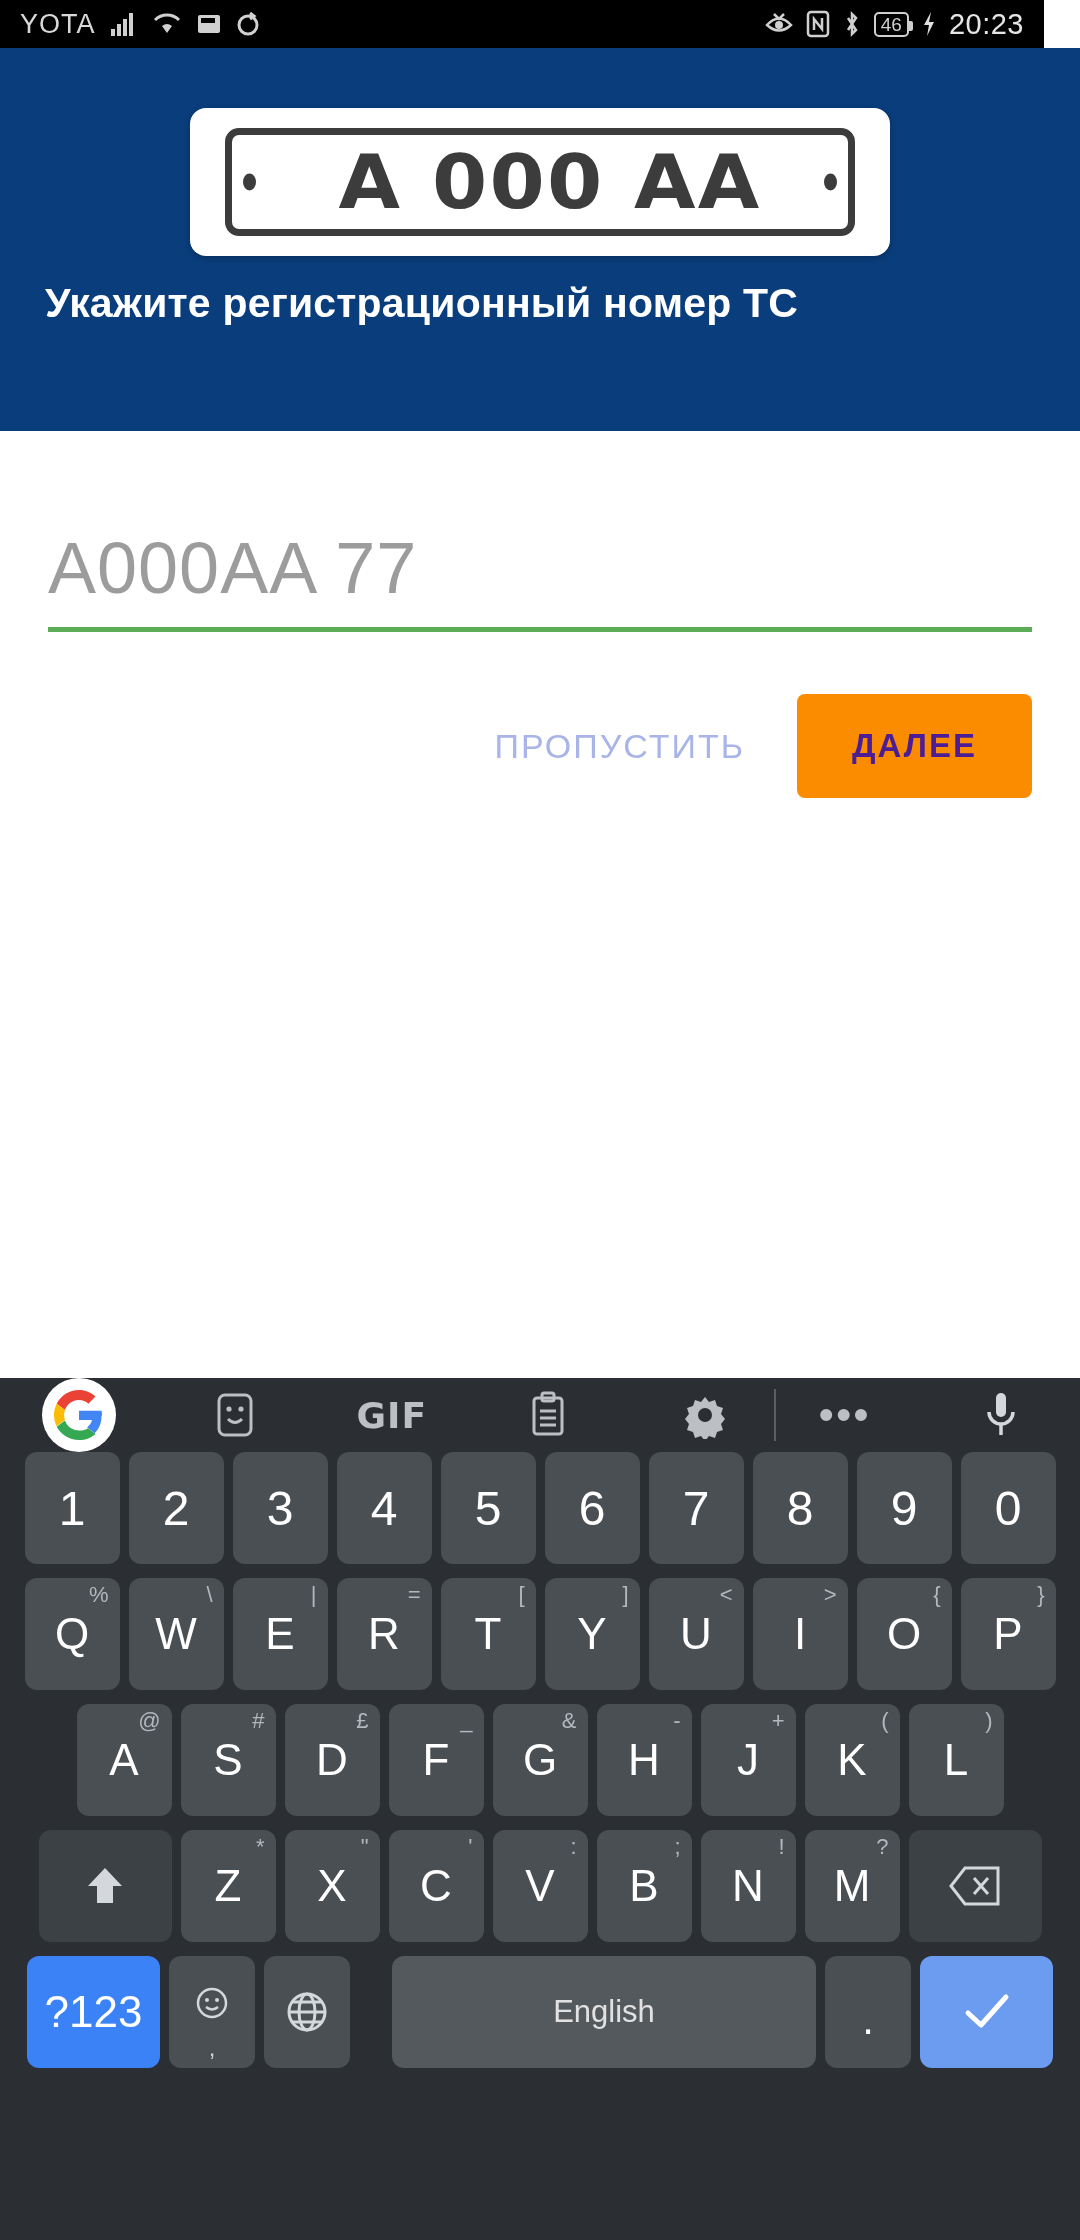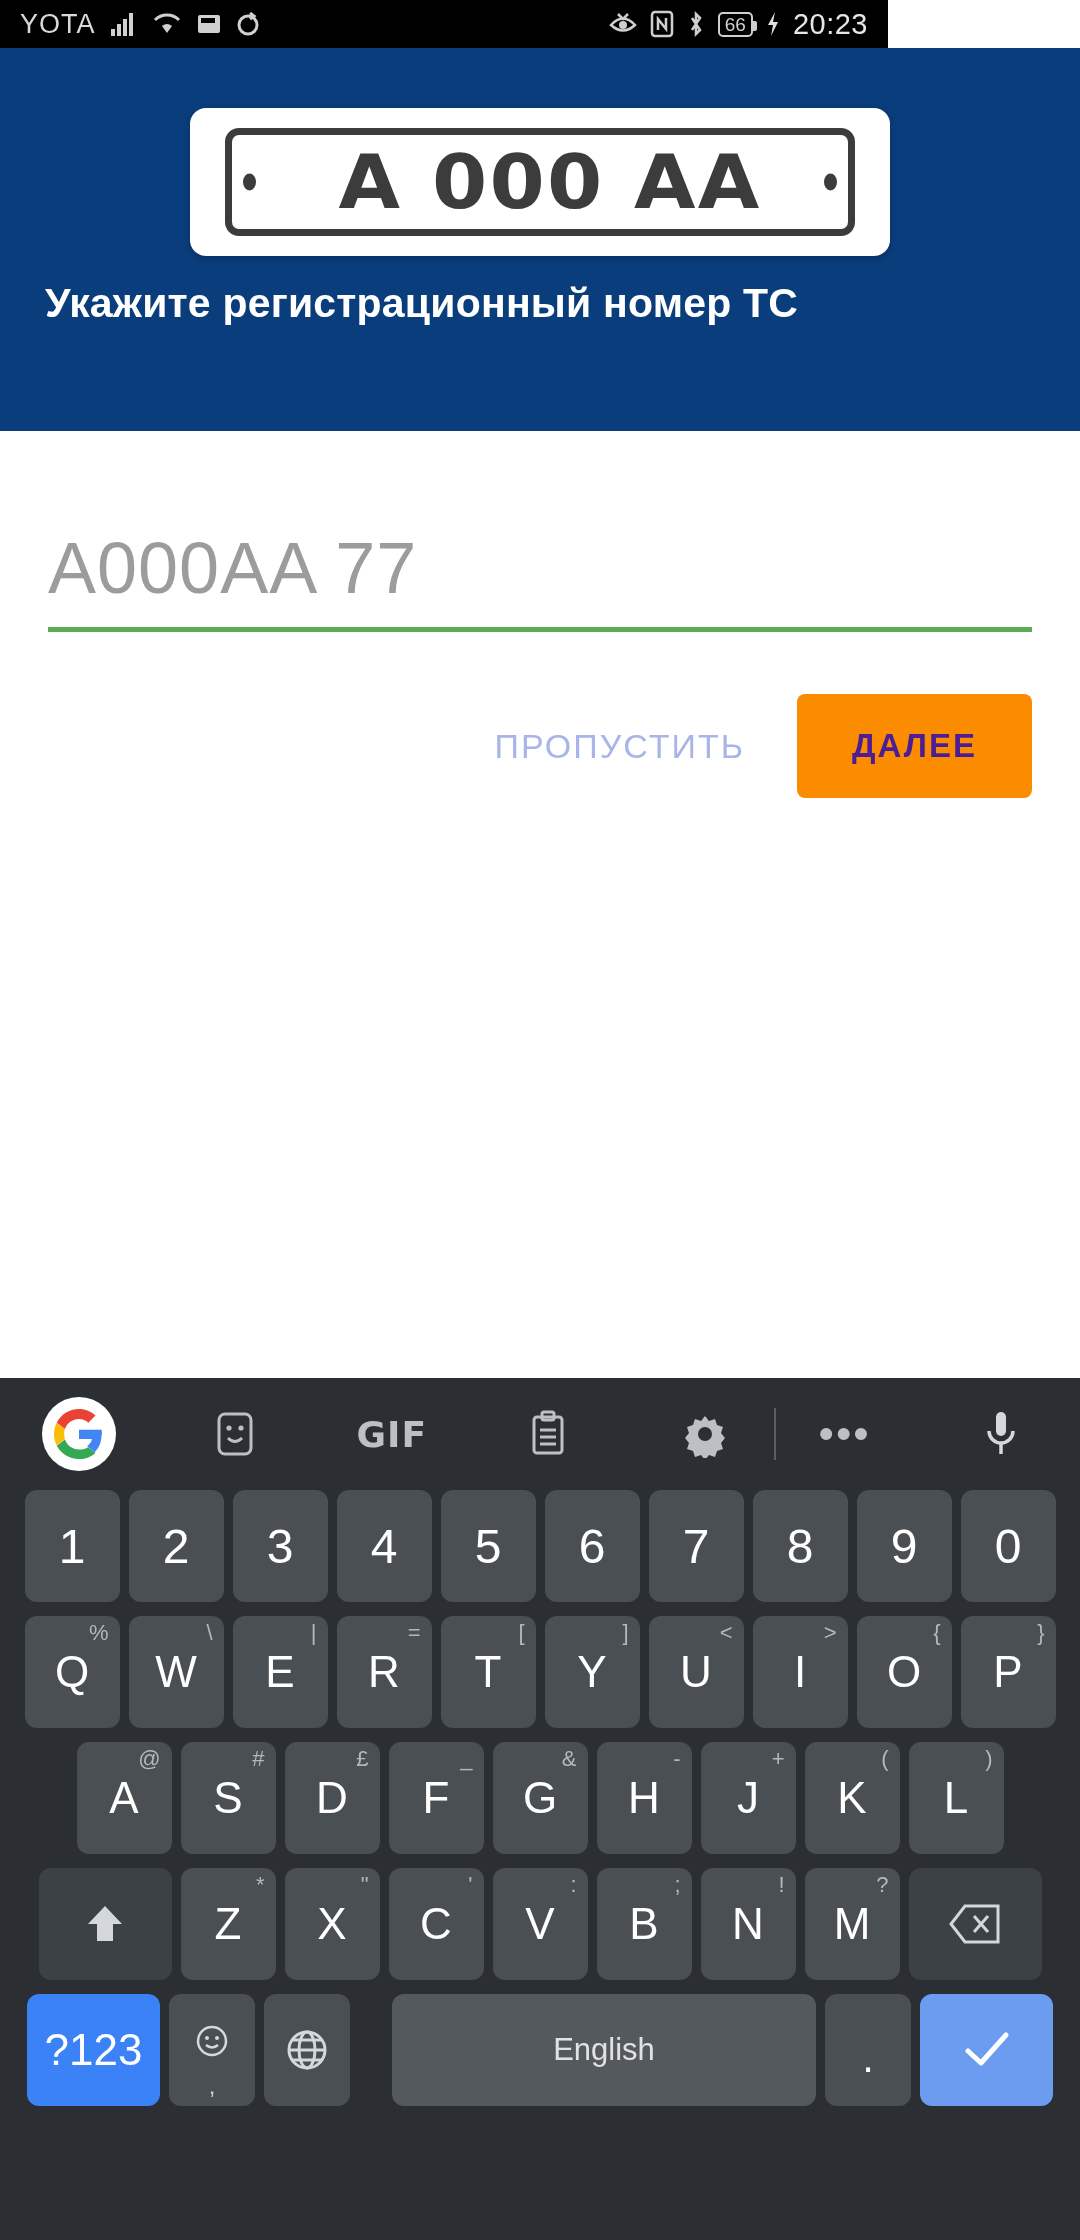--- a/index.html
+++ b/index.html
@@ -6,21 +6,21 @@
   html, body {
     width:1080px; height:2240px;
     background:#ffffff;
     font-family:"Liberation Sans", sans-serif;
     overflow:hidden;
   }
   #screen { position:relative; width:1080px; height:2240px; background:#fff; }
 
   
   .statusbar {
-    position:absolute; top:0; left:0; width:888px; height:48px;
+    position:absolute; top:0; left:0; width:1044px; height:48px;
     background:#000; color:#d8d8d8;
     display:flex; align-items:center; padding:0 20px;
   }
   .sb-left { display:flex; align-items:center; gap:14px; }
   .sb-right { display:flex; align-items:center; gap:12px; margin-left:auto; }
   .carrier { font-size:27px; letter-spacing:1px; color:#d8d8d8; }
   .sb-ico { display:inline-flex; align-items:center; justify-content:center; }
   .clock { font-size:29px; color:#e6e6e6; letter-spacing:0.5px; }
   .batt-box {
     border:2px solid #cfcfcf; border-radius:5px;
@@ -118,21 +118,21 @@
     color:#6b6b6b; max-width:880px;
   }
   .disclaimer a { color:#5b8fd4; text-decoration:none; }
 
   
   .keyboard {
     position:absolute; left:0; bottom:0; width:1080px; height:862px;
     background:#2b2f33;
   }
   .kb-toolbar {
-    height:112px; display:flex; align-items:center;
+    height:74px; display:flex; align-items:center;
     padding:0 36px; gap:0;
   }
   .kb-tb-item {
     flex:0 0 auto; display:flex; align-items:center; justify-content:center;
     width:86px; height:86px; cursor:pointer;
   }
   .g-logo {
     width:74px; height:74px; border-radius:50%; background:#fff;
     display:flex; align-items:center; justify-content:center;
     font-weight:700; font-size:44px;
@@ -216,21 +216,21 @@
         <svg width="24" height="28" viewBox="0 0 24 28">
             <rect x="2" y="2" width="20" height="24" rx="3" stroke="#cfcfcf" stroke-width="2.5" fill="none"></rect>
             <path d="M8 20 L8 9 L16 19 L16 8" stroke="#cfcfcf" stroke-width="2.5" fill="none"></path>
           </svg>
       </span>
       <span class="sb-ico">
         <svg width="20" height="28" viewBox="0 0 20 28">
             <path d="M6 8 L14 20 L10 24 L10 4 L14 8 L6 20" stroke="#cfcfcf" stroke-width="2.5" fill="none"></path>
           </svg>
       </span>
-      <span class="batt-box">66</span>
+      <span class="batt-box">46</span>
       <span class="sb-ico">
         <svg width="16" height="26" viewBox="0 0 16 26">
             <path d="M10 1 L3 14 L8 14 L6 25 L13 11 L8 11 Z" fill="#e0e0e0"></path>
           </svg>
       </span>
       <span class="clock">20:23</span>
     </div>
   </div>
 
   <div class="header">

